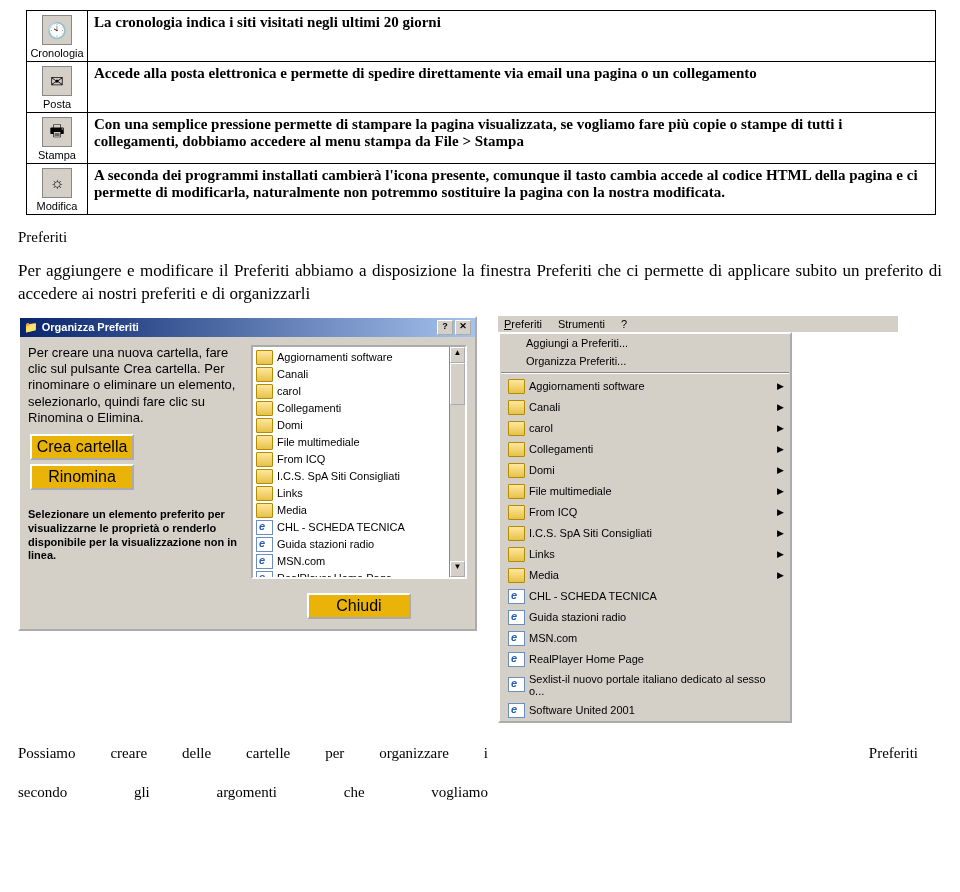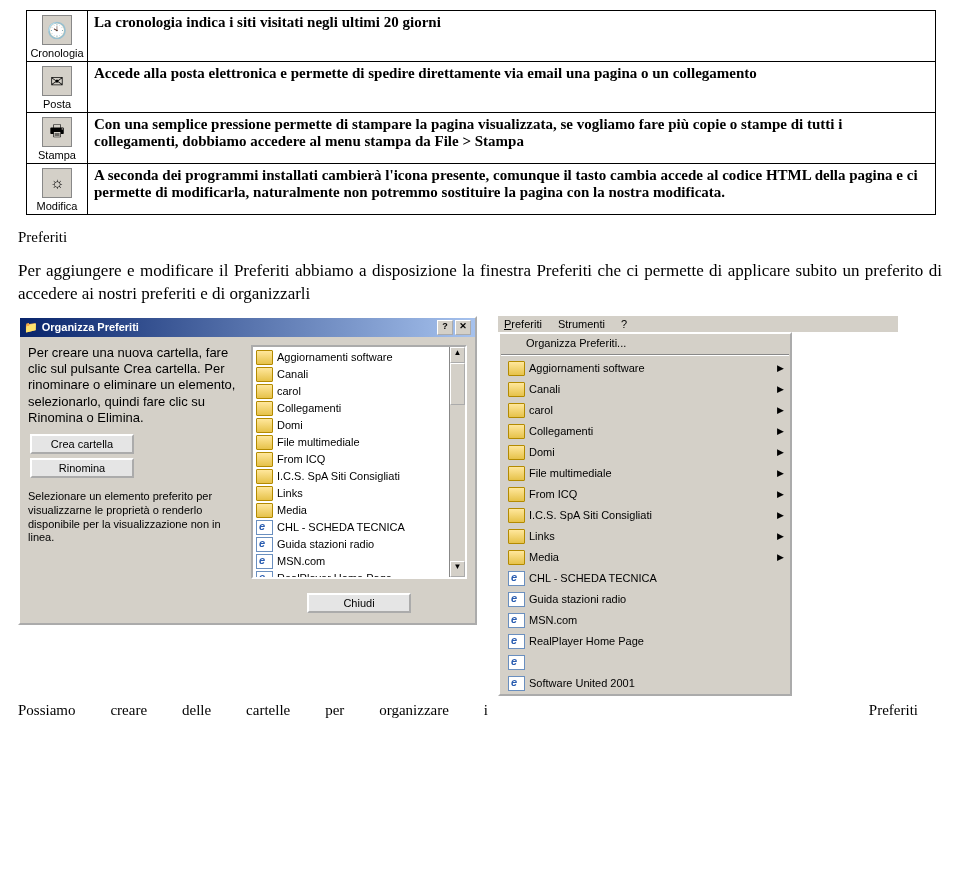--- a/index.html
+++ b/index.html
@@ -83,24 +83,24 @@
     border: 1px outset #fff;
     margin-left: 2px;
     font-size: 9px;
     line-height: 11px;
     text-align: center;
     color: #000;
   }
   .win .inner { padding: 8px; }
   .btn98 {
     display: inline-block;
-    background: #e5e5e5;
+    background: #eab308;
     border: 2px outset #fff;
     padding: 2px 0;
-    font-size: 11px;
+    font-size: 16px;
     text-align: center;
     width: 100px;
     margin: 2px;
   }
   .listbox {
     background: #fff;
     border: 2px inset #fff;
     height: 230px;
     overflow: hidden;
     position: relative;
@@ -184,21 +184,21 @@
   .dropdown hr.sep {
     border: none;
     border-top: 1px solid #888;
     border-bottom: 1px solid #fff;
     margin: 2px 1px;
   }
   .footer-line {
     display: flex;
     width: 910px;
     font-size: 15px;
-    margin-top: 6px;
+    margin-top: 22px;
   }
   .footer-line .l { flex: 0 0 470px; text-align: justify; text-align-last: justify; }
   .footer-line .r { flex: 1; text-align: right; padding-right: 10px; }
 </style>
 </head>
 <body>
 
 <table class="main">
   <tbody id="tbrows">
       <tr>
@@ -249,21 +249,21 @@
         <span class="tbtn">?</span>
         <span class="tbtn">✕</span>
       </div>
       <div class="inner" style="display:flex;">
         <div style="width:215px; padding-right:8px;">
           <div style="font-size:13px; line-height:1.25; margin-bottom:6px;">Per creare una nuova cartella, fare clic sul pulsante Crea cartella. Per rinominare o eliminare un elemento, selezionarlo, quindi fare clic su Rinomina o Elimina.</div>
           <div>
             <span class="btn98">Crea cartella</span>
             <span class="btn98">Rinomina</span>
           </div>
-          <div style="font-size:11px; line-height:1.25; margin-top:10px;">Selezionare un elemento preferito per visualizzarne le proprietà o renderlo disponibile per la visualizzazione non in linea.</div>
+          <div style="font-size:11px; line-height:1.25; margin-top:16px;font-weight:bold;">Selezionare un elemento preferito per visualizzarne le proprietà o renderlo disponibile per la visualizzazione non in linea.</div>
         </div>
         <div style="flex:1;">
           <div class="listbox">
             <div id="org-items" style="padding:2px 0;">
                 <div class="li">
                   <span class="fico folder"></span>
                   <span>Aggiornamenti software</span>
                 </div>
                 <div class="li">
                   <span class="fico folder"></span>
@@ -336,20 +336,24 @@
 
   <div class="rightblk">
     <div class="menubar">
       <span><u>P</u>referiti</span>
       <span>Strumenti</span>
       <span>?</span>
     </div>
     <div class="dropdown">
       <div class="mi">
         <span style="width:18px;"></span>
+          <span>Aggiungi a Preferiti...</span>
+      </div>
+      <div class="mi">
+        <span style="width:18px;"></span>
           <span>Organizza Preferiti...</span>
       </div>
       <hr class="sep">
       <div id="menu-items">
           <div class="mi">
             <span class="fico folder"></span>
             <span>Aggiornamenti software</span>
             <span class="arrow">▶</span>
           </div>
           <div class="mi">
@@ -408,29 +412,31 @@
           <div class="mi">
             <span class="fico ie"></span>
             <span>MSN.com</span>
           </div>
           <div class="mi">
             <span class="fico ie"></span>
             <span>RealPlayer Home Page</span>
           </div>
           <div class="mi">
             <span class="fico ie"></span>
+            <span>Sexlist-il nuovo portale italiano dedicato al sesso o...</span>
           </div>
           <div class="mi">
             <span class="fico ie"></span>
             <span>Software United 2001</span>
           </div>
         </div>
     </div>
   </div>
 </div>
 
 <div class="footer-line">
   <div class="l">Possiamo  creare  delle  cartelle  per  organizzare  i</div>
   <div class="r">Preferiti</div>
 </div>
 <div class="footer-line">
+  <div class="l">secondo     gli     argomenti     che     vogliamo</div>
   <div class="r"></div>
 </div>
 
 </body></html>

